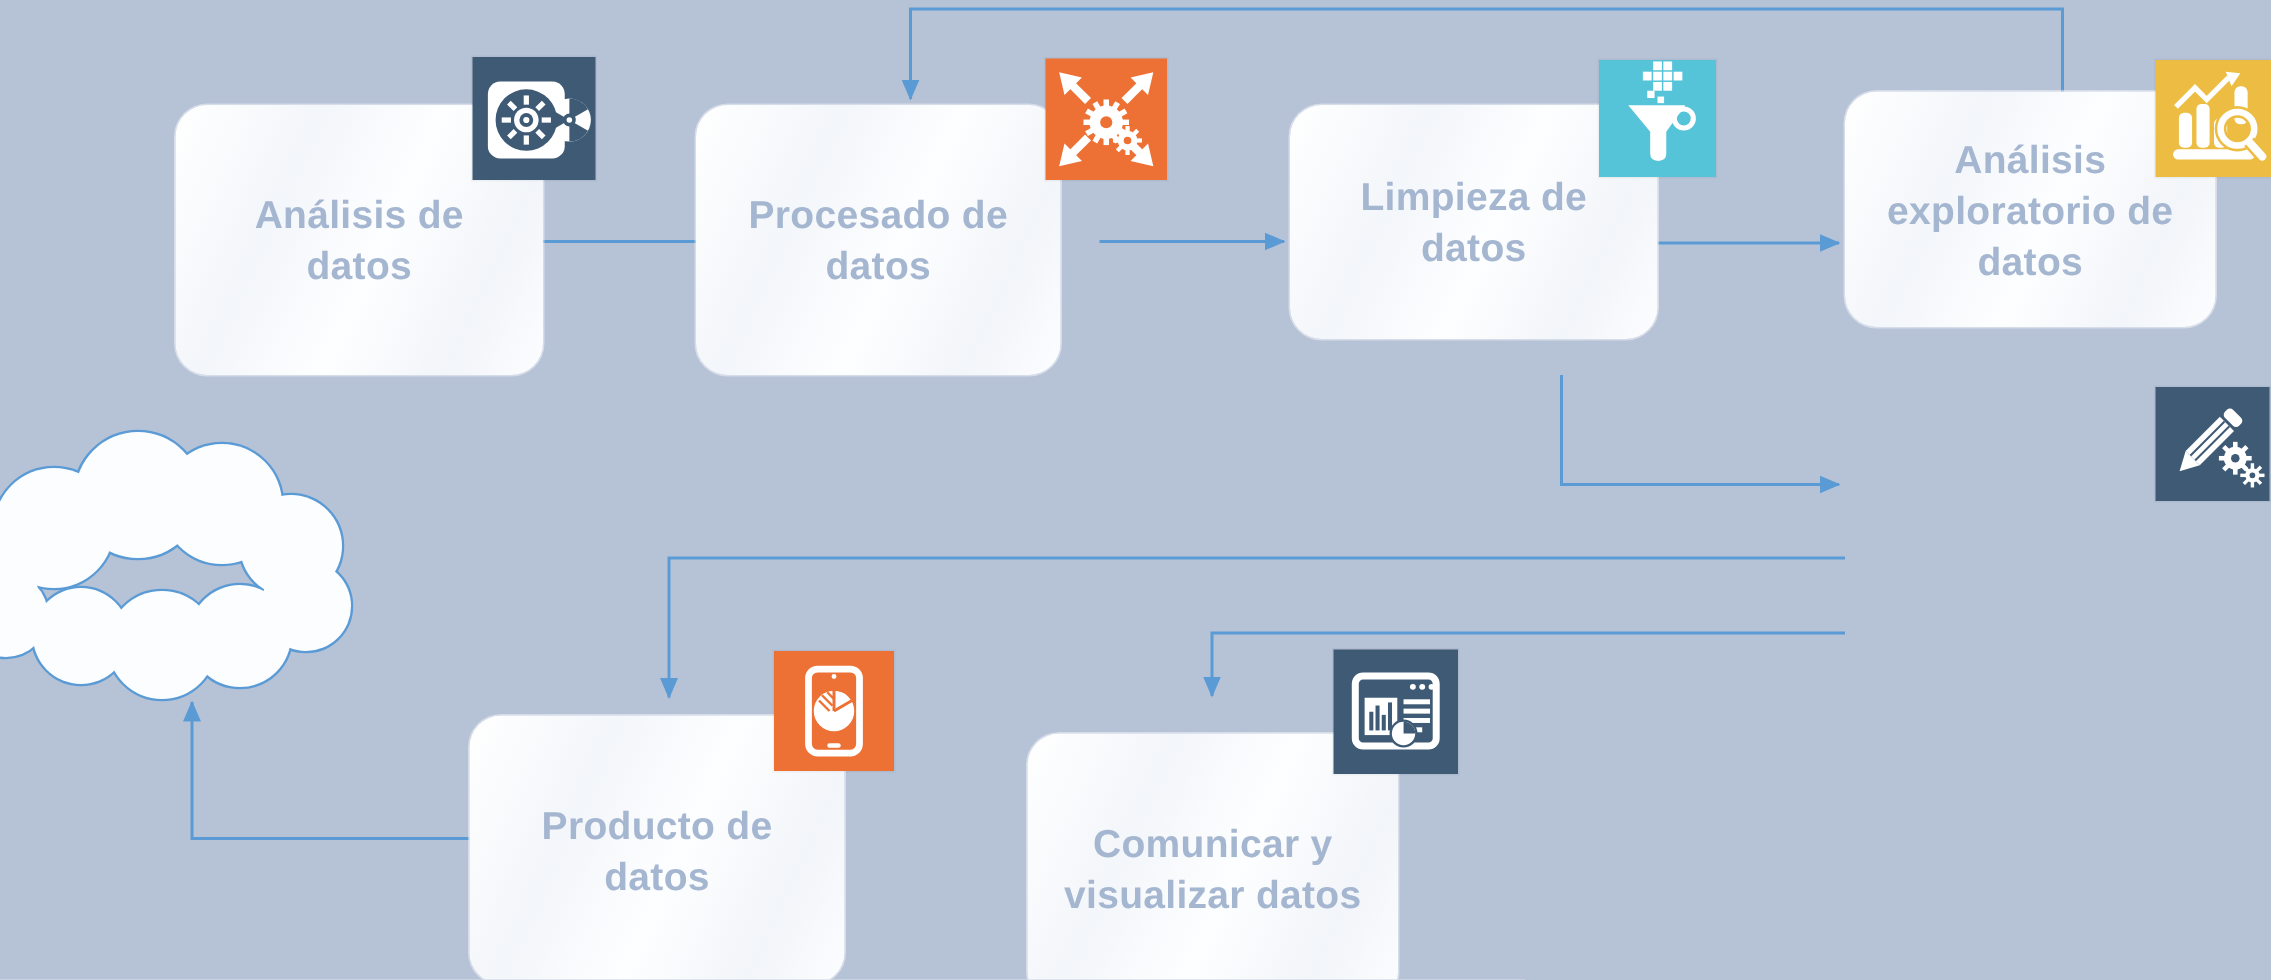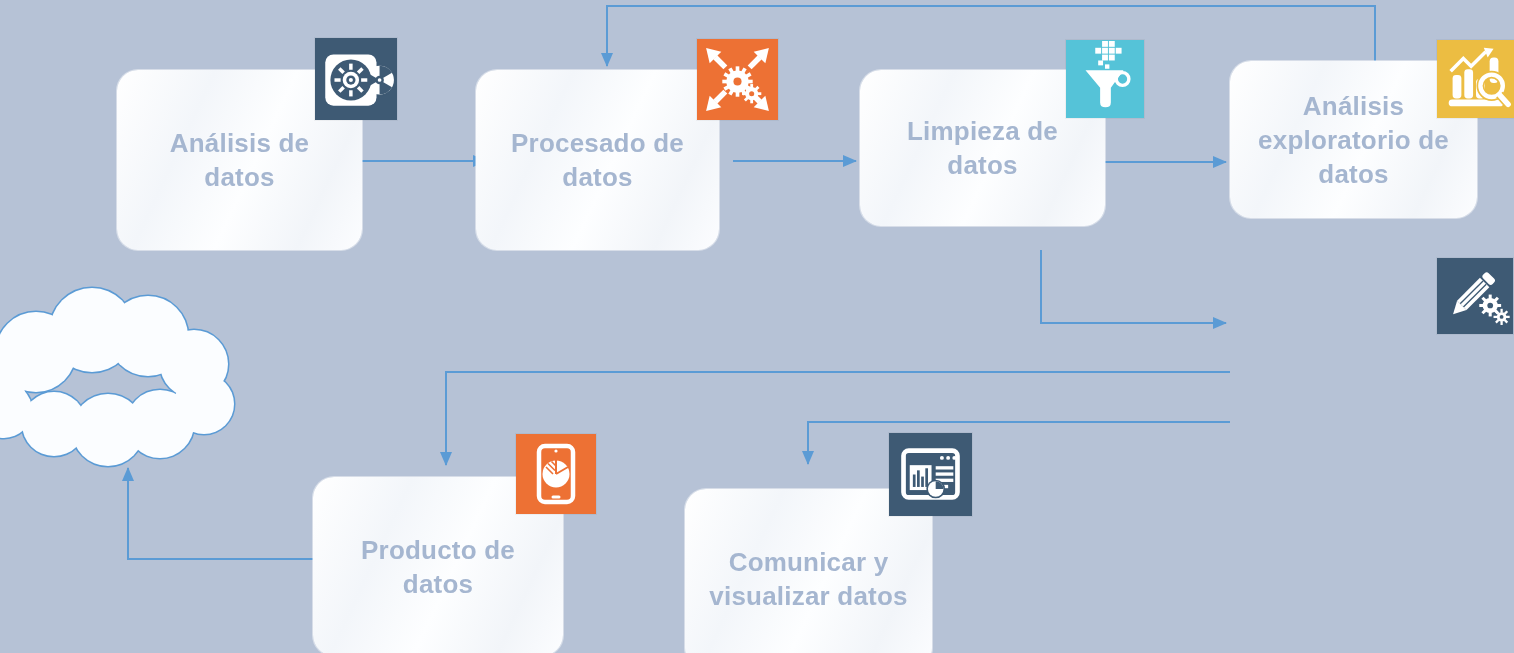--- a/index.html
+++ b/index.html
@@ -64,21 +64,21 @@
     <g>
       <use href="#cloudG" fill="none" stroke="#5b9bd5" stroke-width="3"></use>
       <use href="#cloudG" fill="#fbfdff"></use>
     </g>
   </svg>
 
   <div class="node" style="left:117px;top:70px;width:245px;height:180px;">
     <span class="node-label">Análisis de datos</span>
   </div>
 
-  <div class="node" style="left:476px;top:70px;width:243px;height:180px;text-align:center;">
+  <div class="node" style="left:464px;top:70px;width:243px;height:180px;text-align:center;">
     <span class="node-label">Procesado de datos</span>
   </div>
 
   <div class="node" style="left:860px;top:70px;width:245px;height:156px;">
     <span class="node-label">Limpieza de datos</span>
   </div>
 
   <div class="node" style="left:1230px;top:61px;width:247px;height:157px;">
     <span class="node-label">Análisis exploratorio de datos</span>
   </div>

